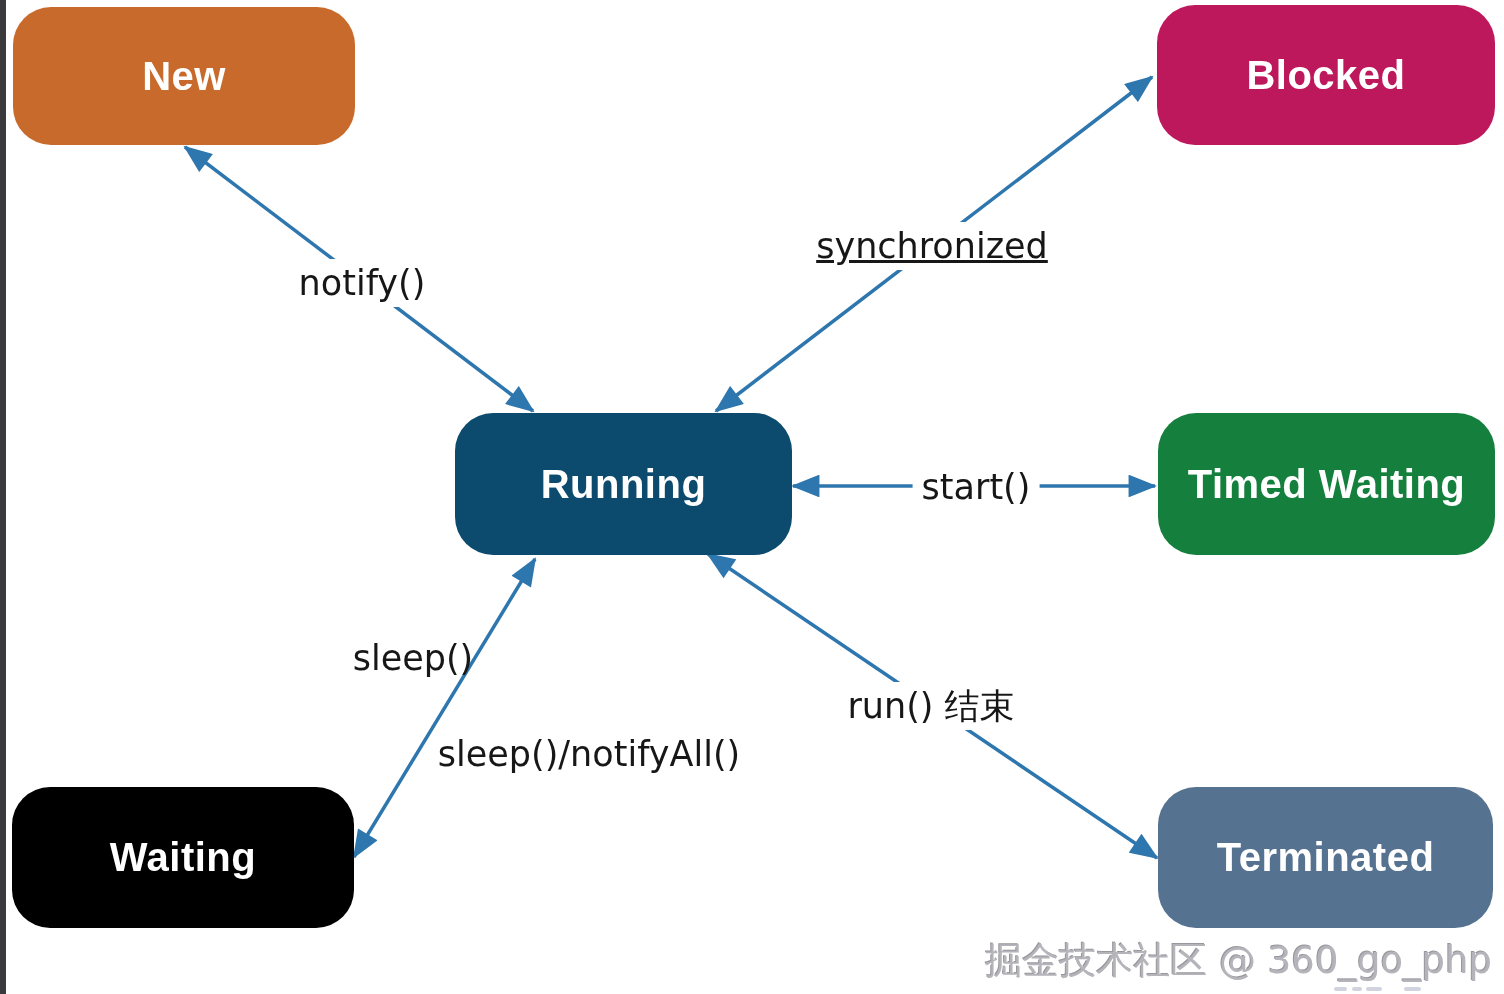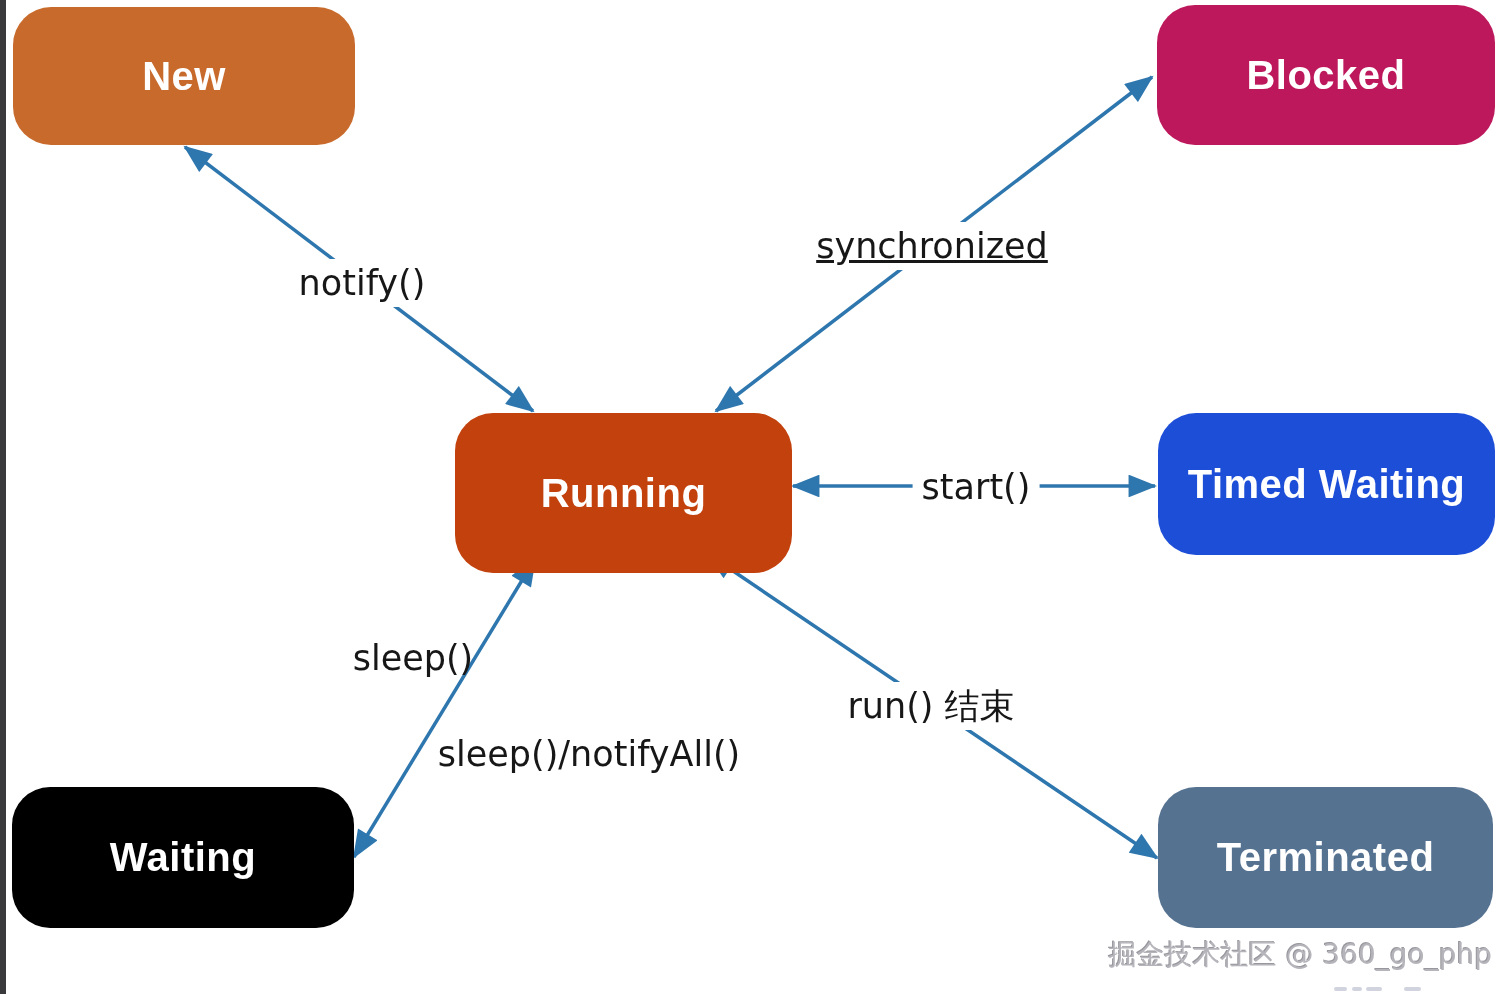--- a/index.html
+++ b/index.html
@@ -20,21 +20,21 @@
     font-family: "Liberation Sans", sans-serif;
   }
   .edge-label {
     position: absolute; z-index: 3; transform: translate(-50%, -50%);
     font-family: "DejaVu Sans", "Liberation Sans", sans-serif;
     font-size: 35px; color: #171717; white-space: nowrap; line-height: 1.2;
   }
   .edge-label.bg { background: #ffffff; padding: 3px 9px; }
   #watermark {
     position: absolute; z-index: 4; right: 12px; top: 936px;
-    font-size: 28px; white-space: nowrap;
+    font-size: 37px; white-space: nowrap;
     font-family: "DejaVu Sans", "Liberation Sans", sans-serif;
     color: #b4b4ba;
     text-shadow: 1px 1px 0 #ffffff, -1px -1px 0 #97979d;
   }
   .artifact {
     position: absolute; z-index: 0; height: 4px;
     background: #c9cdd9; border-radius: 2px; opacity: 0.85;
     filter: blur(0.4px);
   }
 </style>
@@ -59,24 +59,24 @@
       </g>
   </svg>
 
   <div id="nodes">
       <div class="node" style="left: 13px; top: 7px; width: 342px; height: 138px; background: rgb(200, 106, 43);">
         <span>New</span>
       </div>
       <div class="node" style="left: 1157px; top: 5px; width: 338px; height: 140px; background: #be185d;">
         <span>Blocked</span>
       </div>
-      <div class="node" style="left: 455px; top: 413px; width: 337px; height: 160px; background: #c2410c;">
+      <div class="node" style="left: 455px; top: 413px; width: 337px; height: 142px; background: #0c4a6e;">
         <span>Running</span>
       </div>
-      <div class="node" style="left: 1158px; top: 413px; width: 337px; height: 142px; background: #1d4ed8;">
+      <div class="node" style="left: 1158px; top: 413px; width: 337px; height: 142px; background: #15803d;">
         <span>Timed Waiting</span>
       </div>
       <div class="node" style="left: 12px; top: 787px; width: 342px; height: 141px; background: #000000;">
         <span>Waiting</span>
       </div>
       <div class="node" style="left: 1158px; top: 787px; width: 335px; height: 141px; background: rgb(86, 114, 145);">
         <span>Terminated</span>
       </div>
     </div>
   <div id="labels">

